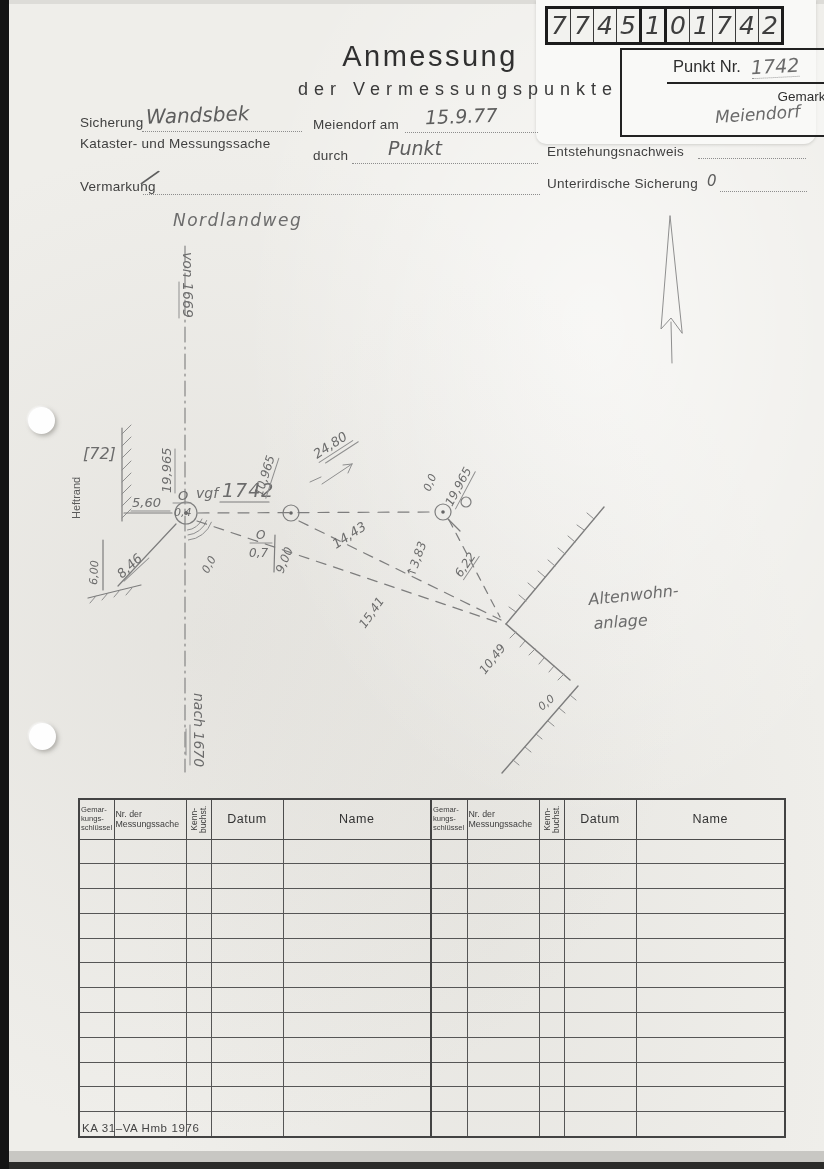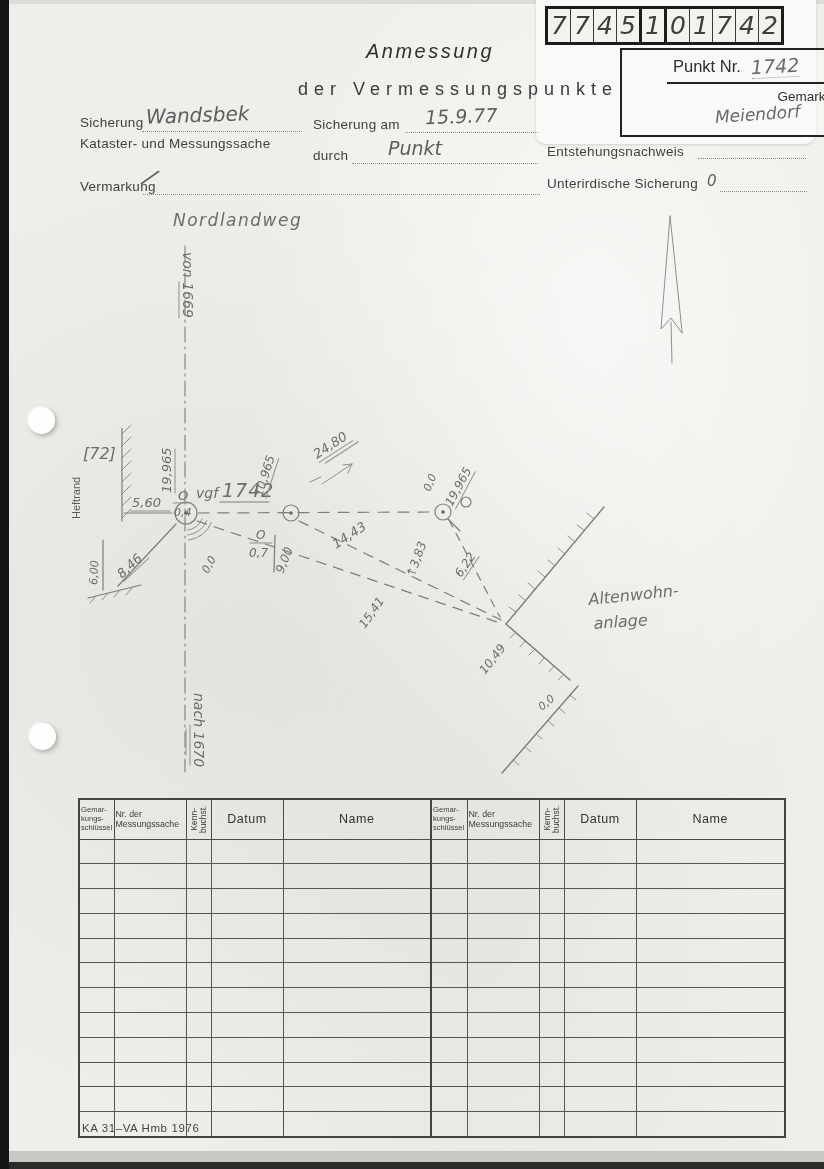--- a/index.html
+++ b/index.html
@@ -35,21 +35,21 @@
   .code .digit{font-family:"DejaVu Sans",sans-serif;font-style:italic;font-size:25px;color:#3e3e3e;}
   
   .punkt-box{left:620px;top:48px;width:181px;border:2.5px solid #222;background:rgba(248,248,246,0.6);padding-left:45px;}
   .punkt-row1{height:32px;display:flex;align-items:center;padding:0 6px;border-bottom:2px solid #222;}
   .punkt-row1 .plabel{font-size:16.5px;color:#2e2e2e;}
   .punkt-row1 .pval{font-size:19px;margin-left:10px;border-bottom:1.5px dotted #999;transform:rotate(-3deg);color:#6a6a6a;}
   .punkt-row2{height:46px;text-align:center;}
   .punkt-row2 .glabel{font-size:13.5px;color:#2f2f2f;margin-top:5px;text-align:right;}
   .punkt-row2 .gval{font-size:17px;transform:rotate(-4deg);color:#6a6a6a;margin-top:0px;}
   
-  .title1{left:310px;top:40px;width:240px;text-align:center;font-size:20px;letter-spacing:2.5px;color:#303030;font-style:italic;}
+  .title1{left:310px;top:40px;width:240px;text-align:center;font-size:29px;letter-spacing:2.5px;color:#303030;}
   .title2{left:298px;top:79px;width:272px;text-align:center;font-size:18px;letter-spacing:6px;color:#3a3a3a;white-space:nowrap;}
   
   table{border-collapse:collapse;table-layout:fixed;border-radius:31px;}
   .entry-table{border:2px solid #434343;}
   .entry-table th{border:1.4px solid #4c4c4c;font-weight:normal;padding:1px;vertical-align:middle;}
   .entry-table td{border:1.3px solid #565656;height:21.8px;}
   .th-gem{font-size:7.6px;line-height:1.15;text-align:left;padding-left:2px;}
   .th-nr{font-size:8.8px;line-height:1.2;text-align:left;padding-left:3px;}
   .th-kenn{font-size:8.5px;}
   .th-kenn .rot{transform:rotate(-90deg);width:36px;margin-left:-7px;line-height:1.1;}
@@ -126,21 +126,21 @@
   </div>
 
   <div class="abs title1">Anmessung</div>
   <div class="abs title2">der Vermessungspunkte</div>
 
   <div class="abs lbl" style="left:80px;top:115px;">Sicherung</div>
   <div class="abs hw" style="left:146px;top:103px;font-size:20px;transform:rotate(-2deg);">Wandsbek</div>
   <div class="abs dots" style="left:142px;top:130px;width:160px;"></div>
   <div class="abs lbl" style="left:80px;top:136px;">Kataster- und Messungssache</div>
 
-  <div class="abs lbl" style="left:313px;top:117px;">Sicherung am</div>
+  <div class="abs lbl" style="left:313px;top:117px;">Meiendorf am</div>
   <div class="abs dots" style="left:405px;top:131px;width:133px;"></div>
   <div class="abs hw" style="left:425px;top:105px;font-size:19px;transform:rotate(-2deg);">15.9.77</div>
 
   <div class="abs lbl" style="left:313px;top:148px;">durch</div>
   <div class="abs dots" style="left:352px;top:162px;width:186px;"></div>
   <div class="abs hw" style="left:388px;top:137px;font-size:19px;">Punkt</div>
 
   <div class="abs lbl" style="left:547px;top:144px;text-align:right;">Entstehungsnachweis</div>
   <div class="abs dots" style="left:698px;top:157px;width:108px;"></div>
 

